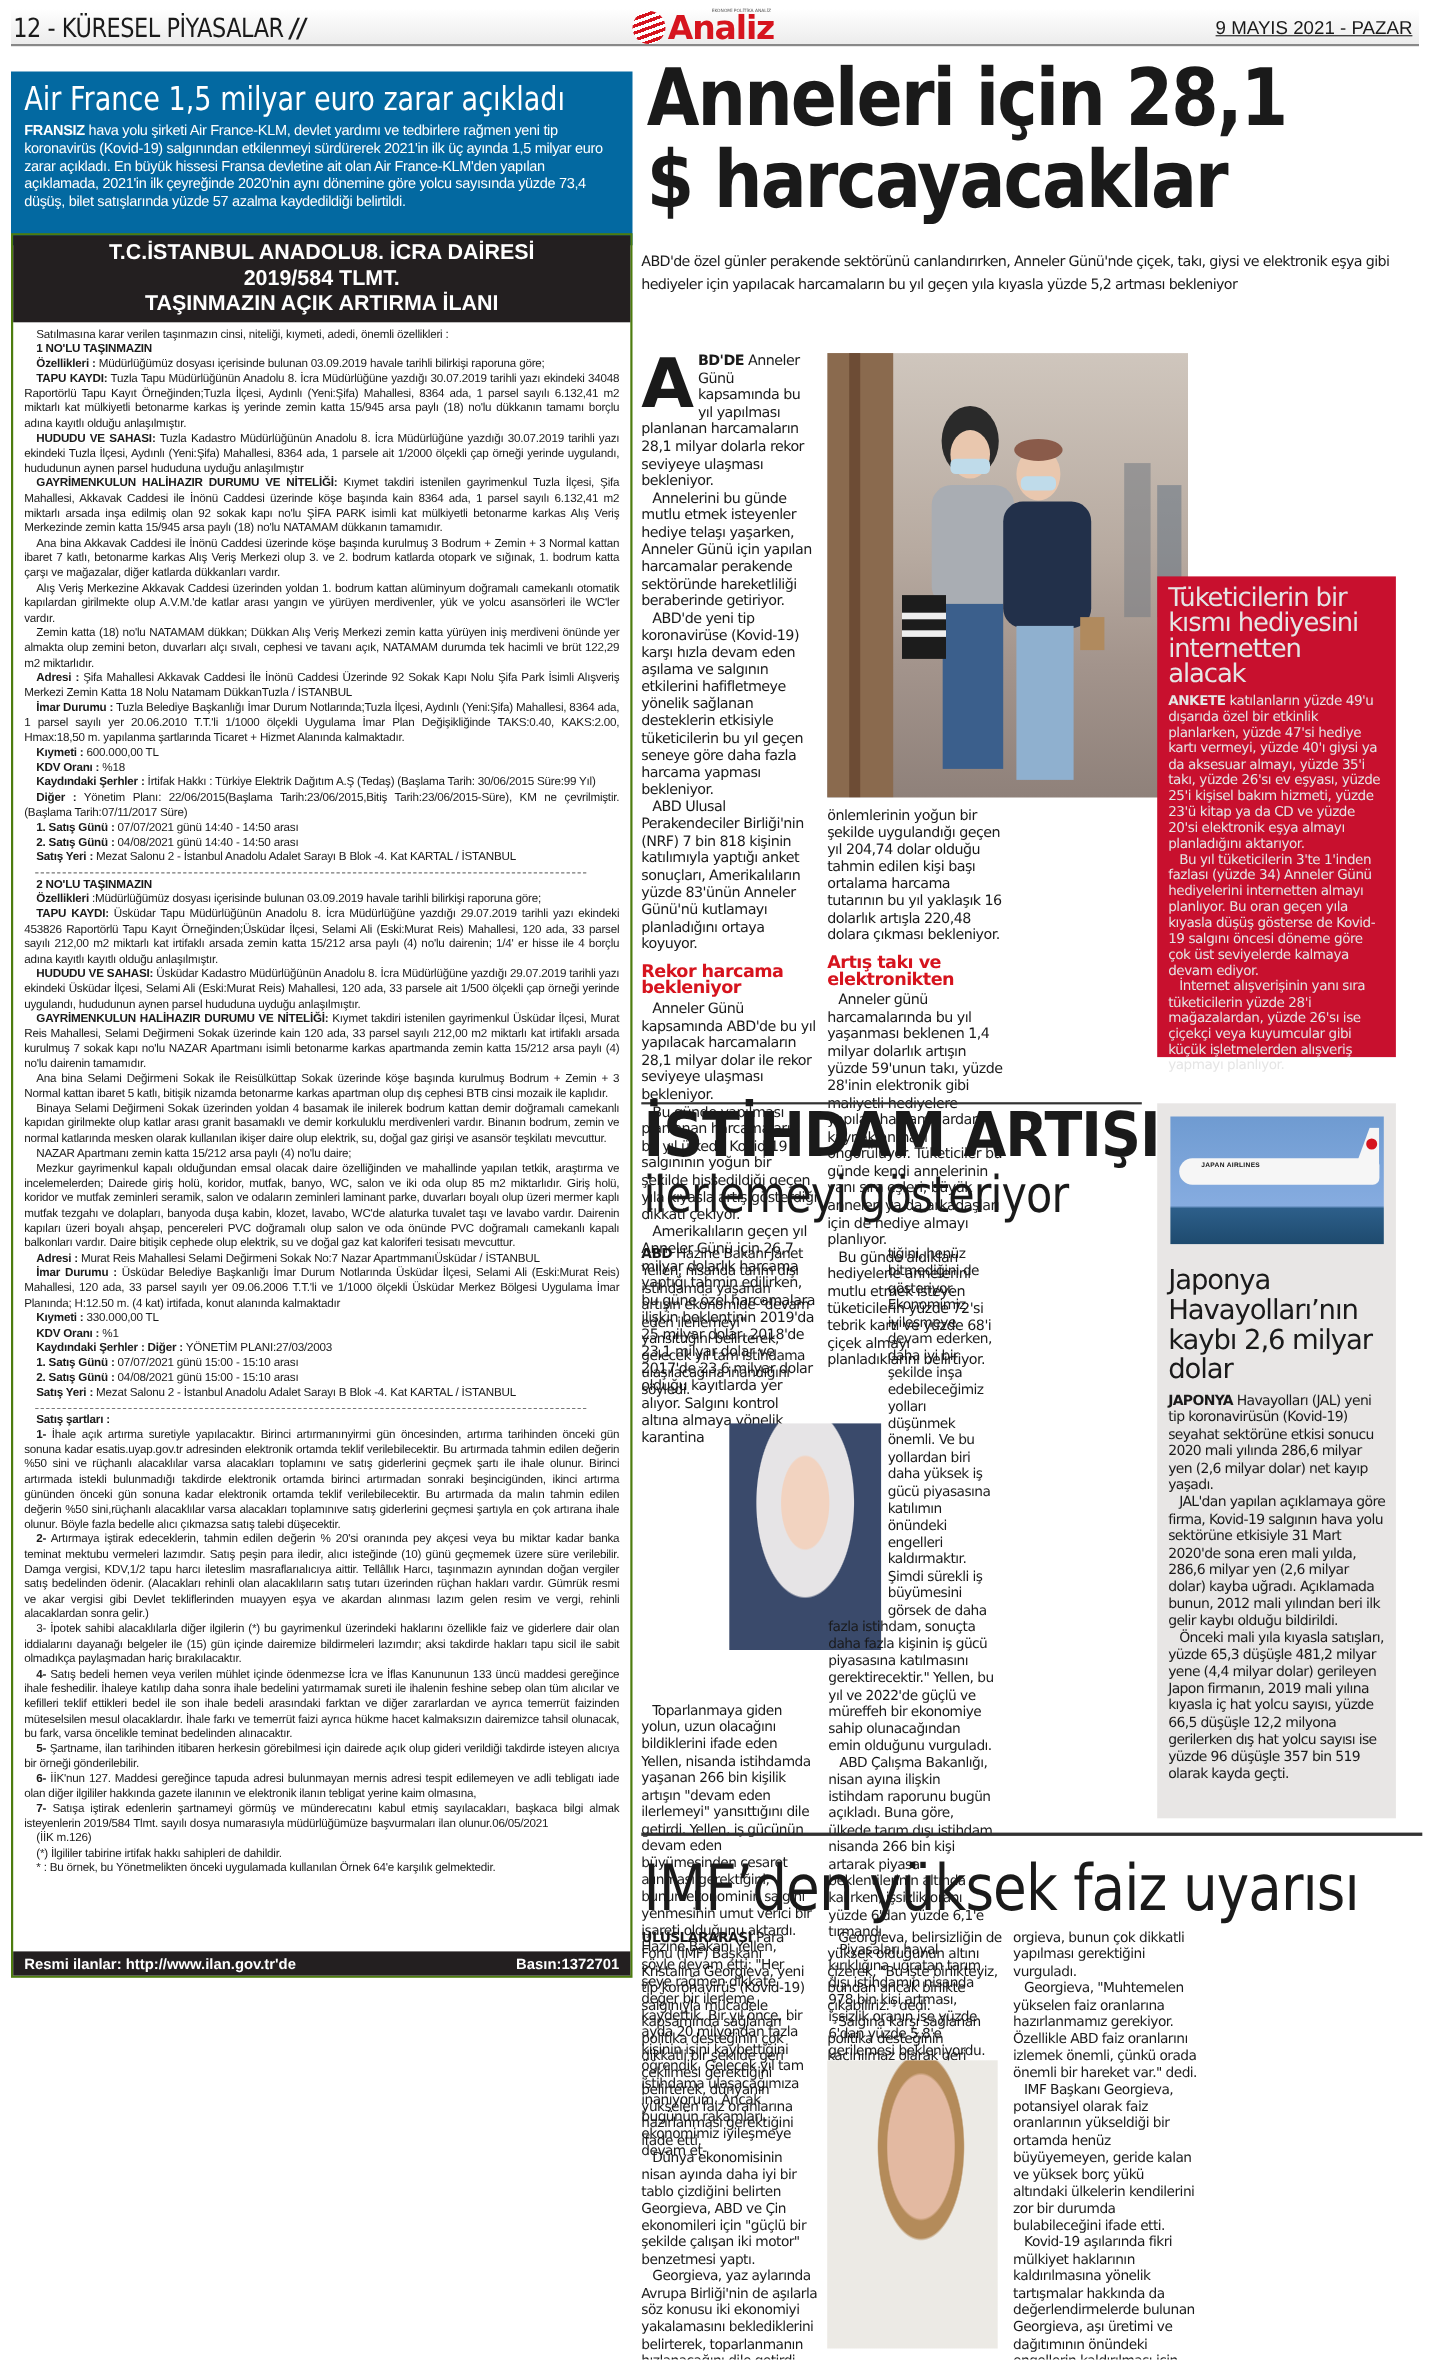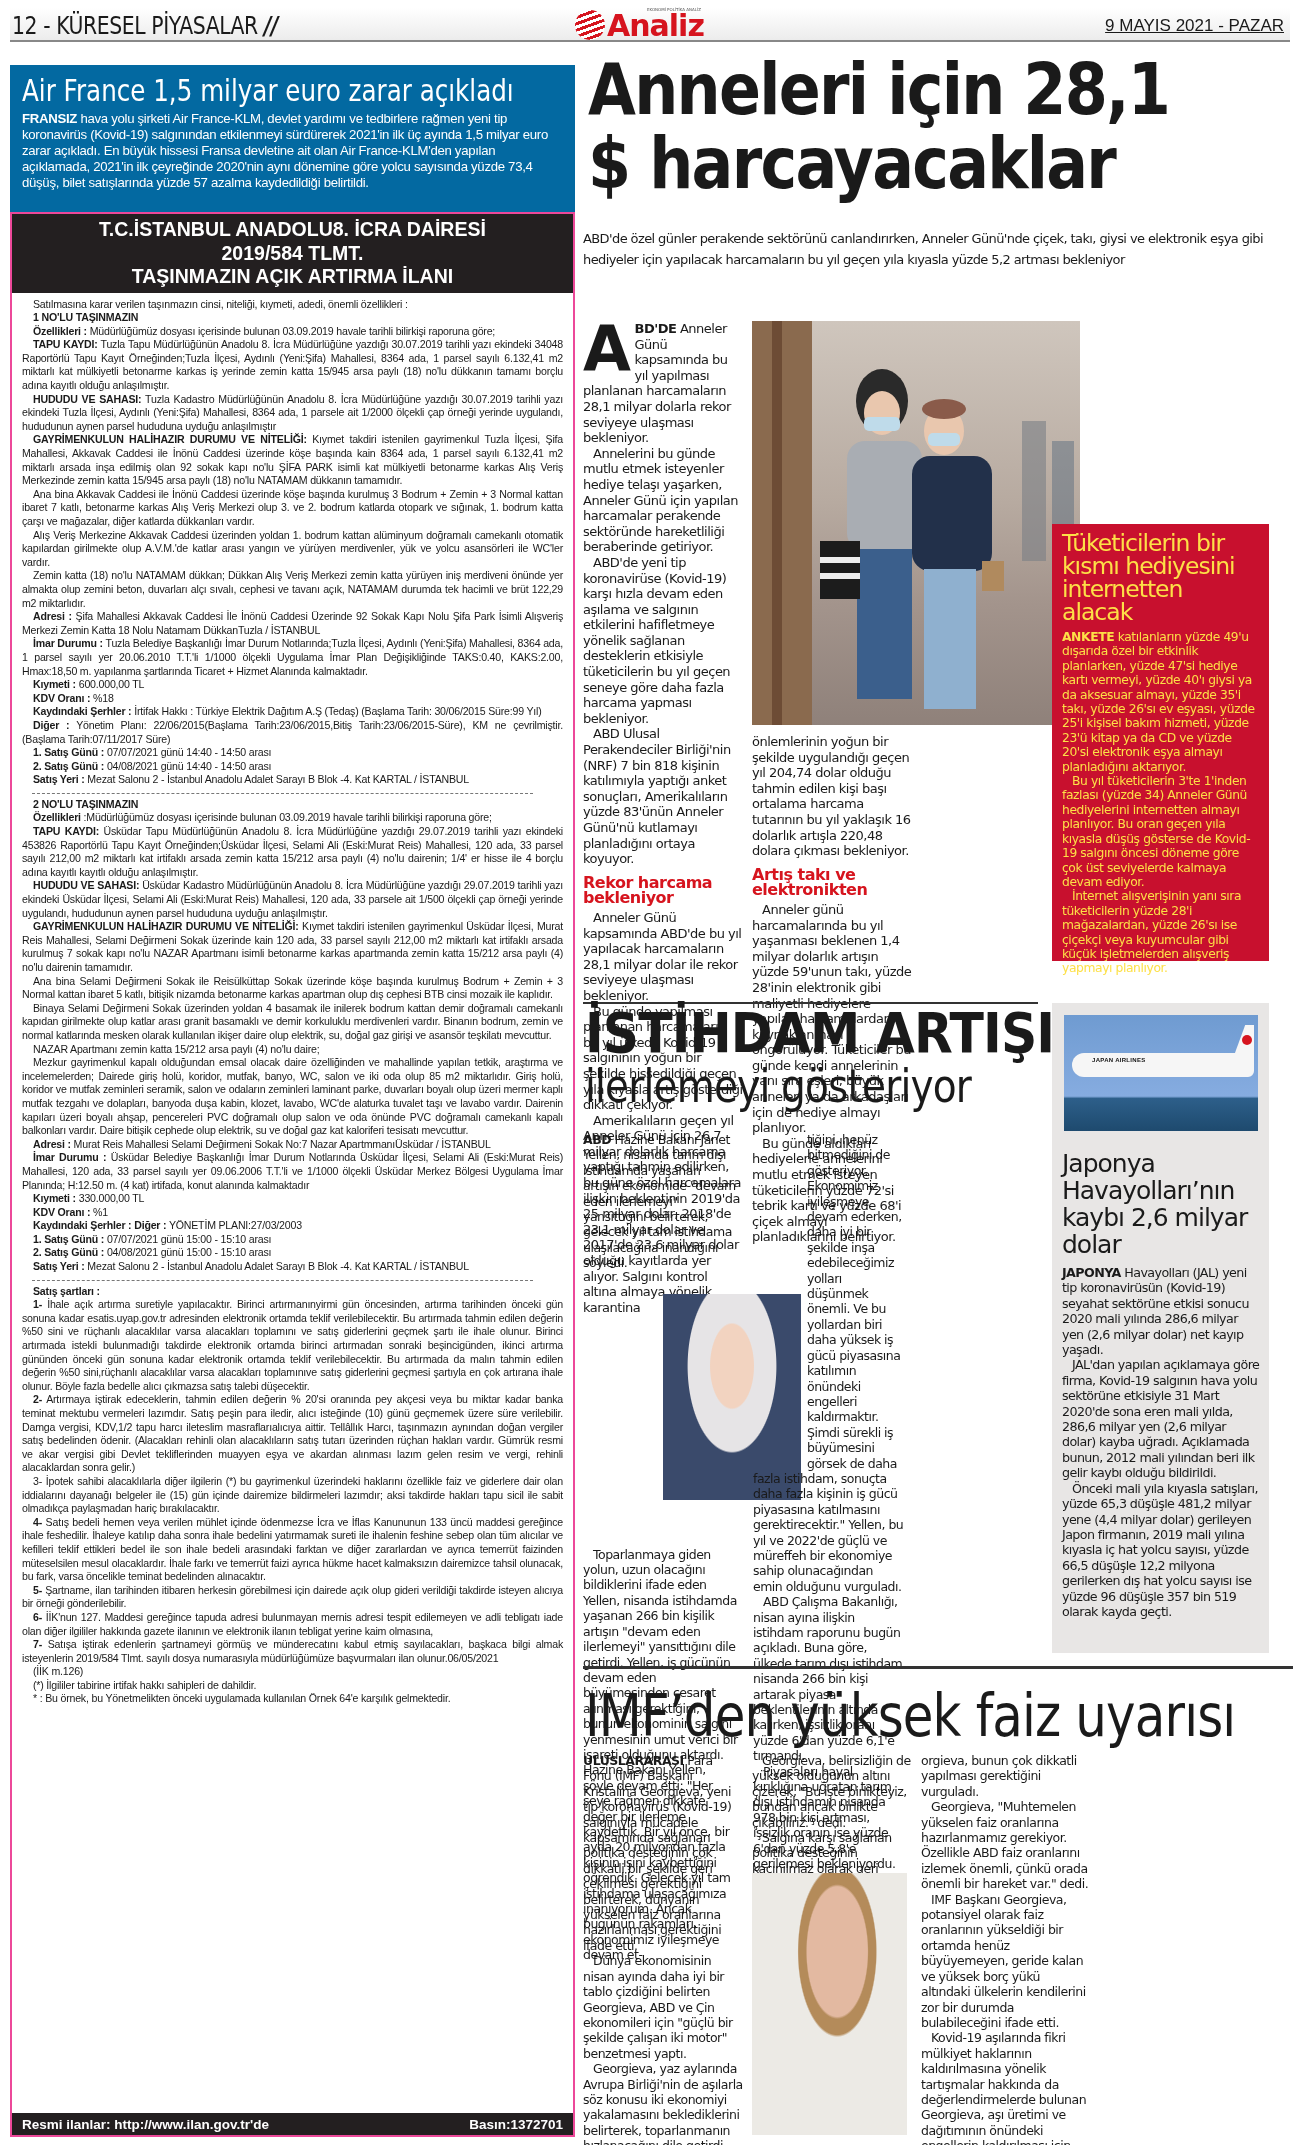--- a/index.html
+++ b/index.html
@@ -16,41 +16,41 @@
   .logo-tag { position: absolute; top: -1px; left: 40px; font-size: 4px; color: #555; font-weight: normal; letter-spacing: 0; white-space: nowrap; }
   .mh-date { position: absolute; right: 6px; top: 8px; font-size: 17px; text-decoration: underline; color: #1a1a1a; }
 
   
   .af-box { position: absolute; left: 10px; top: 65px; width: 565px; height: 158px; background: #0369a1; color: #fff; padding: 8px 12px; }
   .af-title { font-size: 30px; font-family: "DejaVu Sans", sans-serif; transform: scaleX(0.82); transform-origin: left; white-space: nowrap; line-height: 36px; }
   .af-body { font-size: 13.2px; line-height: 16px; margin-top: 2px; font-family: "Liberation Sans", sans-serif; letter-spacing: -0.3px; }
   .lead { font-weight: bold; }
 
   
-  .ad { position: absolute; left: 10px; top: 212px; width: 565px; height: 1925px; border: 2px solid #ec4899; }
+  .ad { position: absolute; left: 10px; top: 212px; width: 565px; height: 1586px; border: 2px solid #4d7c0f; }
   .ad-head { background: #231f20; color: #fff; text-align: center; font-weight: bold; font-size: 19.5px; line-height: 23.5px; padding: 4px 0; }
   .ad-body { padding: 5px 10px 0 10px; font-size: 10.6px; line-height: 13.6px; text-align: justify; font-family: "Liberation Sans", sans-serif; letter-spacing: -0.2px; }
   .ad-body p { text-indent: 11px; }
   .ad-body b { font-weight: bold; }
   .ad-sep { border-top: 1px dashed #777; margin: 6px 30px 4px 10px; height: 0; }
   .ad-foot { position: absolute; left: 0; right: 0; bottom: 0; height: 22px; background: #231f20; color: #fff; font-weight: bold; font-size: 13.5px; display: flex; justify-content: space-between; align-items: center; padding: 0 10px; gap: 22px; }
 
   
   .mh1 { position: absolute; left: 588px; top: 52px; width: 705px; font-family: "DejaVu Sans", sans-serif; font-weight: bold; font-size: 72px; line-height: 74px; letter-spacing: -2px; transform: scaleX(0.86); transform-origin: left; white-space: nowrap; }
   .sub1 { position: absolute; left: 583px; top: 228px; width: 710px; font-size: 13px; line-height: 21px; font-family: "DejaVu Sans", sans-serif; letter-spacing: -0.6px; color: #1a1a1a; }
 
   .col { position: absolute; font-size: 13px; line-height: 15.6px; color: #1a1a1a; font-family: "DejaVu Sans", sans-serif; letter-spacing: -0.5px; }
   .col p { text-indent: 10px; }
   .col p.first { text-indent: 0; }
   .dropcap { float: left; font-size: 62px; line-height: 52px; font-weight: bold; margin: 2px 4px 0 0; font-family: "DejaVu Sans", sans-serif; }
   .red-sub { color: #d6141e; font-weight: bold; font-size: 16px; margin: 8px 0 4px 0; letter-spacing: -0.5px; }
 
   .photo1 { position: absolute; left: 752px; top: 321px; width: 328px; height: 404px; overflow: hidden; background: linear-gradient(180deg, #cfc6bd 0%, #b7aaa0 45%, #a3948c 70%, #8f817a 100%); }
 
-  .redbox { position: absolute; left: 1052px; top: 524px; width: 217px; height: 437px; background: #c8102e; color: #fde047; padding: 8px 10px; }
+  .redbox { position: absolute; left: 1052px; top: 524px; width: 217px; height: 437px; background: #c8102e; color: #e5e5e5; padding: 8px 10px; }
   .redbox h3 { font-family: "DejaVu Sans", sans-serif; font-weight: normal; font-size: 23.5px; line-height: 23px; letter-spacing: -1px; }
   .redbox .rb-body { font-size: 12.3px; line-height: 14.4px; margin-top: 6px; font-family: "DejaVu Sans", sans-serif; letter-spacing: -0.4px; }
   .redbox .rb-body p { text-indent: 10px; }
   .redbox .rb-body p.first { text-indent: 0; }
 
   .rule { position: absolute; height: 3px; background: #333; }
 
   .h2 { position: absolute; left: 585px; top: 1005px; font-family: "DejaVu Sans", sans-serif; font-weight: bold; font-size: 56px; line-height: 56px; letter-spacing: -1px; transform: scaleX(0.9); transform-origin: left; white-space: nowrap; }
   .h2b { position: absolute; left: 585px; top: 1061px; font-family: "DejaVu Sans", sans-serif; font-size: 46px; line-height: 50px; letter-spacing: -1px; transform: scaleX(0.85); transform-origin: left; white-space: nowrap; }
 

